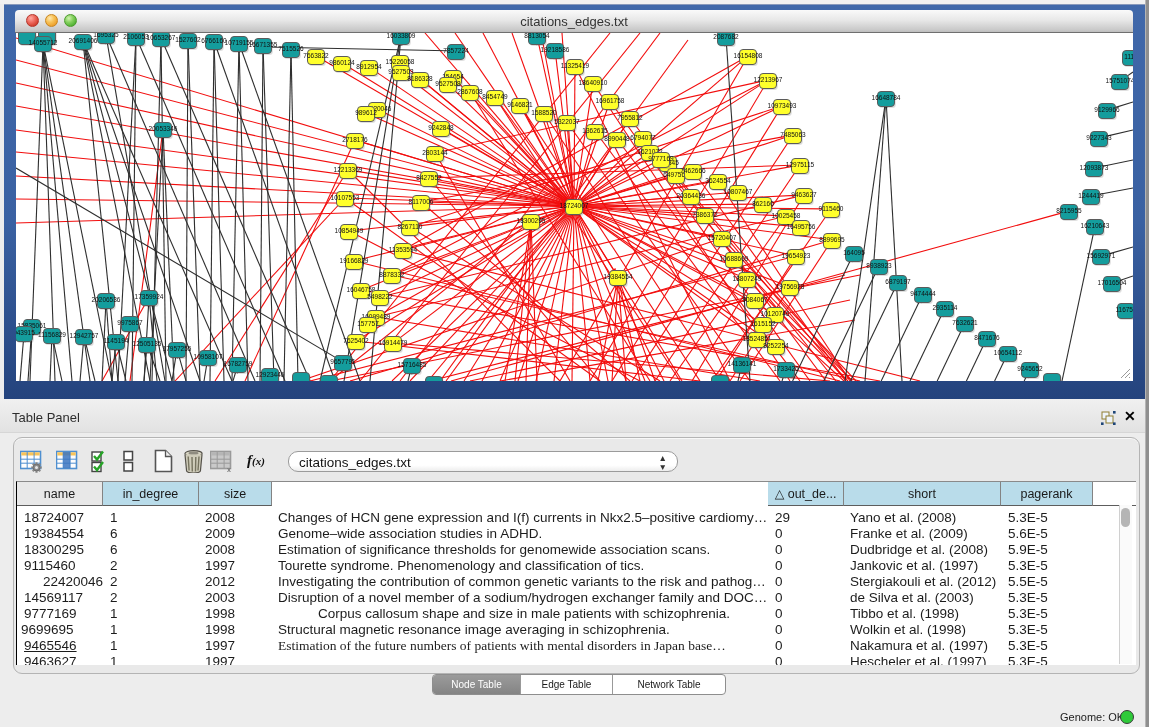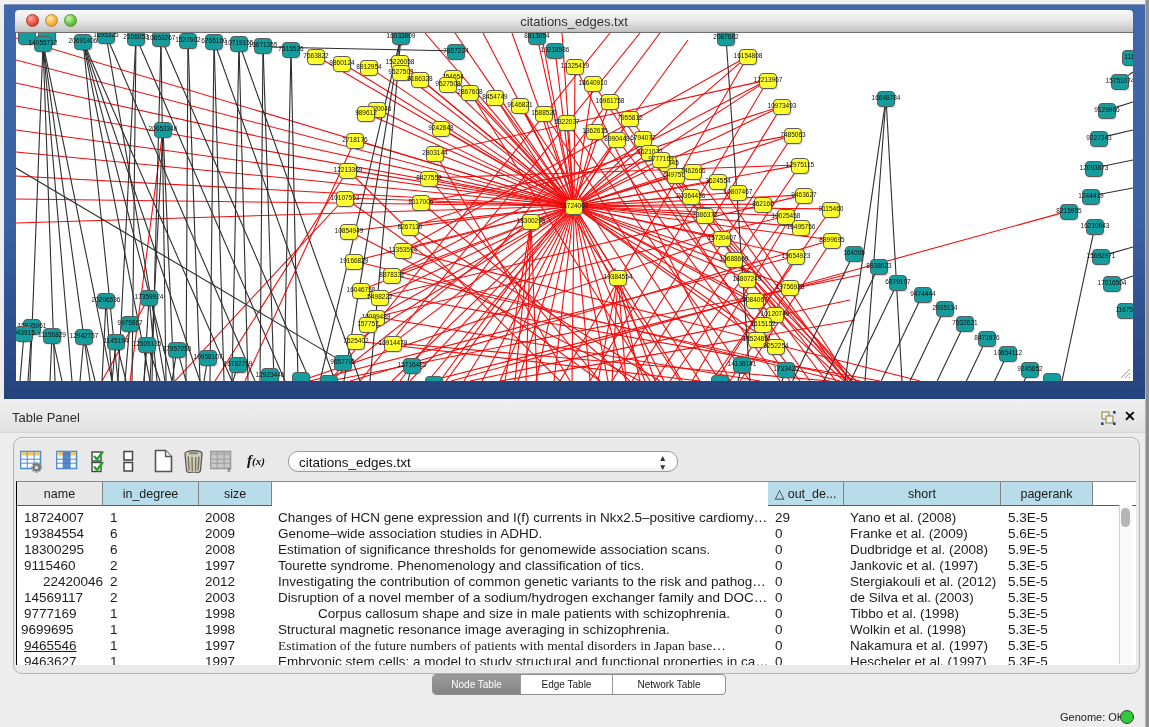--- a/index.html
+++ b/index.html
@@ -1041,21 +1041,20 @@
 <div class="rowtxt" style="left:7px;top:156px;text-decoration:underline;">9465546</div>
 <div class="rowtxt" style="left:93px;top:156px;">1</div>
 <div class="rowtxt" style="left:188px;top:156px;">1997</div>
 <div class="rowtxt" style="left:261px;top:156px;width:492px;overflow:hidden;text-overflow:ellipsis;font-family:Liberation Serif, serif;">Estimation of the future numbers of patients with mental disorders in Japan base…</div>
 <div class="rowtxt" style="left:758px;top:156px;">0</div>
 <div class="rowtxt" style="left:833px;top:156px;">Nakamura et al. (1997)</div>
 <div class="rowtxt" style="left:991px;top:156px;">5.3E-5</div>
 <div class="rowtxt" style="left:7px;top:172px;">9463627</div>
 <div class="rowtxt" style="left:93px;top:172px;">1</div>
 <div class="rowtxt" style="left:188px;top:172px;">1997</div>
-<div class="rowtxt" style="left:261px;top:172px;width:492px;overflow:hidden;text-overflow:ellipsis;">Embryonic stem cells: a model to study structural and functional properties in car…</div>
 <div class="rowtxt" style="left:758px;top:172px;">0</div>
 <div class="rowtxt" style="left:833px;top:172px;">Hescheler et al. (1997)</div>
 <div class="rowtxt" style="left:991px;top:172px;">5.3E-5</div>
   </div>
   <div class="abs" id="vsb">
     <div class="th"></div>
   </div>
   <div class="abs" id="tabs">
      <div style="left:0;width:87px;background:linear-gradient(180deg,#9b9b9b,#848484);color:#fff">Node Table</div>
      <div style="left:87px;width:92px;border-left:1px solid #999;color:#1a1a1a;box-sizing:border-box">Edge Table</div>

